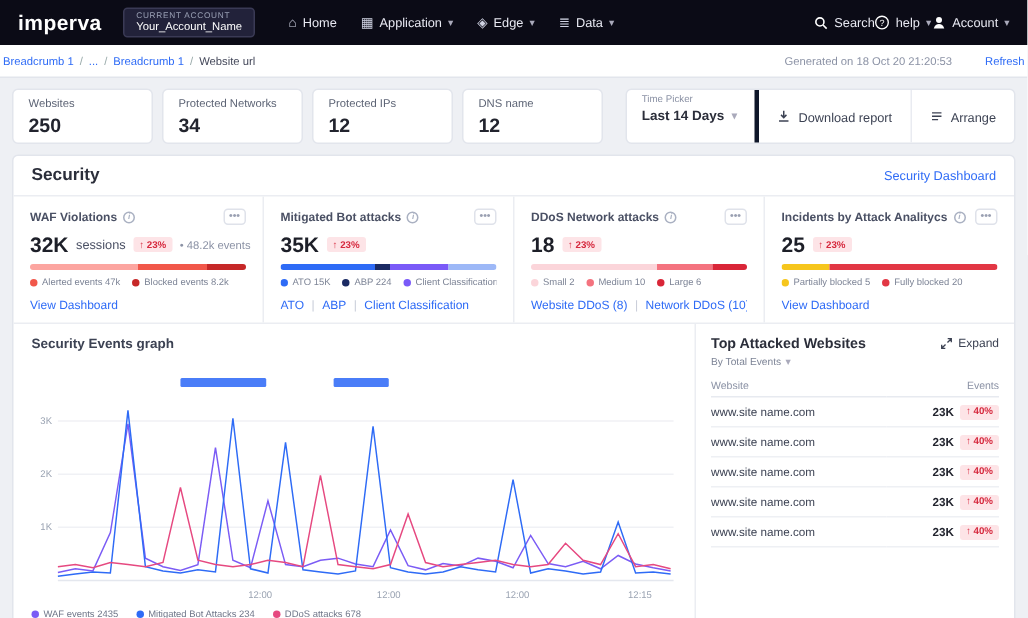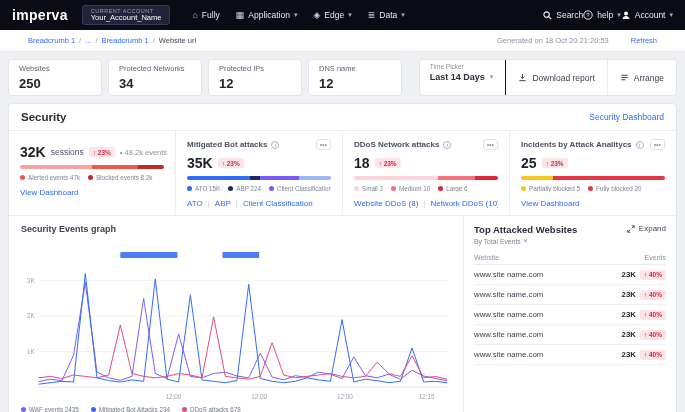--- a/index.html
+++ b/index.html
@@ -11,34 +11,34 @@
   .acct-box{background:#22223a;border:1px solid #3a3a55;border-radius:3px;padding:2px 8px;line-height:1.1;cursor:pointer}
   .acct-label{font-size:5.5px;color:#9aa0b5;letter-spacing:.5px}
   .acct-name{font-size:7.5px;color:#fff}
   .nav-items{display:flex;gap:16px;margin-left:10px}
   .nav-item{display:flex;align-items:center;gap:4px;font-size:8.5px;color:#e8e9f2;cursor:pointer}
   .nav-ic{font-size:9px;color:#cfd2e2}
   .nav-right{margin-left:auto;display:flex;align-items:center;gap:0;font-size:8.5px;color:#e8e9f2}
   .nav-right .grp{display:flex;align-items:center;gap:4px;cursor:pointer}
   .caret{font-size:7px;color:#aab}
   
-  .crumbbar{height:22px;background:#fff;border-bottom:1px solid #e2e5ec;display:flex;align-items:center;padding:0 28px;font-size:7.5px}
+  .crumbbar{height:22px;background:#fff;border-bottom:1px solid #e2e5ec;display:flex;align-items:center;padding:0 2px;font-size:7.5px}
   .crumb{color:#2e6bf6}
   .crumb-sep{color:#9aa;margin:0 4px}
   .crumb-cur{color:#44485a}
   .gen-wrap{margin-left:auto;color:#8b92a5;display:flex;gap:22px;align-items:center}
   .refresh{color:#2e6bf6}
   
   .content{padding:7px 8px}
   .statsrow{display:flex;gap:6px;margin-bottom:7px;align-items:stretch}
   .stat{background:#fff;border:1px solid #e2e5ec;border-radius:4px;padding:4px 10px;min-width:94px}
   .stat-label{font-size:7.5px;color:#5d6475}
   .stat-value{font-size:13px;font-weight:bold;color:#22242e;margin-top:3px}
   .controls{margin-left:auto;display:flex;background:#fff;border:1px solid #e2e5ec;border-radius:4px;align-items:stretch}
-  .timepicker{padding:3px 12px 3px 10px;border-right:1px solid #0f172a;cursor:pointer}
+  .timepicker{padding:3px 12px 3px 10px;border-right:3px solid #0f172a;cursor:pointer}
   .tp-label{font-size:6.5px;color:#8b92a5}
   .tp-value{font-size:9px;color:#2b2e3a;font-weight:bold;display:flex;align-items:center;gap:5px;margin-top:2px}
   .ctl-btn{display:flex;align-items:center;gap:5px;padding:12px 12px;font-size:8.5px;color:#3c4253;cursor:pointer}
   .ctl-btn + .ctl-btn{border-left:1px solid #e9ebf1}
   .ic-svg{display:inline-block;vertical-align:middle}
   
   .seccard{background:#fff;border:1px solid #e2e5ec;border-radius:4px}
   .sechead{display:flex;justify-content:space-between;align-items:center;padding:7px 12px;border-bottom:1px solid #ebedf2}
   .sectitle{font-size:11.5px;font-weight:bold;color:#2b2e3a}
   .seclink{color:#2e6bf6;font-size:8.5px}
@@ -82,21 +82,21 @@
 
 <div class="navbar">
   <div class="logo">imperva</div>
   <div class="acct-box">
     <div class="acct-label">CURRENT ACCOUNT</div>
     <div class="acct-name">Your_Account_Name</div>
   </div>
   <div class="nav-items">
     <div class="nav-item">
       <span class="nav-ic">⌂</span>
-      <span>Fully</span>
+      <span>Home</span>
     </div>
     <div class="nav-item">
       <span class="nav-ic">▦</span>
       <span>Application</span>
       <span class="caret">▾</span>
     </div>
     <div class="nav-item">
       <span class="nav-ic">◈</span>
       <span>Edge</span>
       <span class="caret">▾</span>
@@ -193,20 +193,25 @@
 
   <div class="seccard">
     <div class="sechead">
       <div class="sectitle">Security</div>
       <a class="seclink">Security Dashboard</a>
     </div>
 
     <div class="metrics">
 
       <div class="metric">
+        <div class="m-head">
+          <span>WAF Violations</span>
+          <span class="info-ic">i</span>
+          <span class="menu-ic">•••</span>
+        </div>
         <div class="m-valrow">
           <span class="m-value">32K</span>
           <span class="m-suffix">sessions</span>
           <span class="badge"><span>↑ </span><span>23%</span></span>
           <span class="m-extra">• 48.2k events</span>
         </div>
         <div class="bar">
             <div style="flex: 50 1 0%; background: rgb(252, 165, 160);"></div>
             <div style="flex: 32 1 0%; background: rgb(241, 87, 74);"></div>
             <div style="flex: 18 1 0%; background: rgb(198, 40, 40);"></div>

